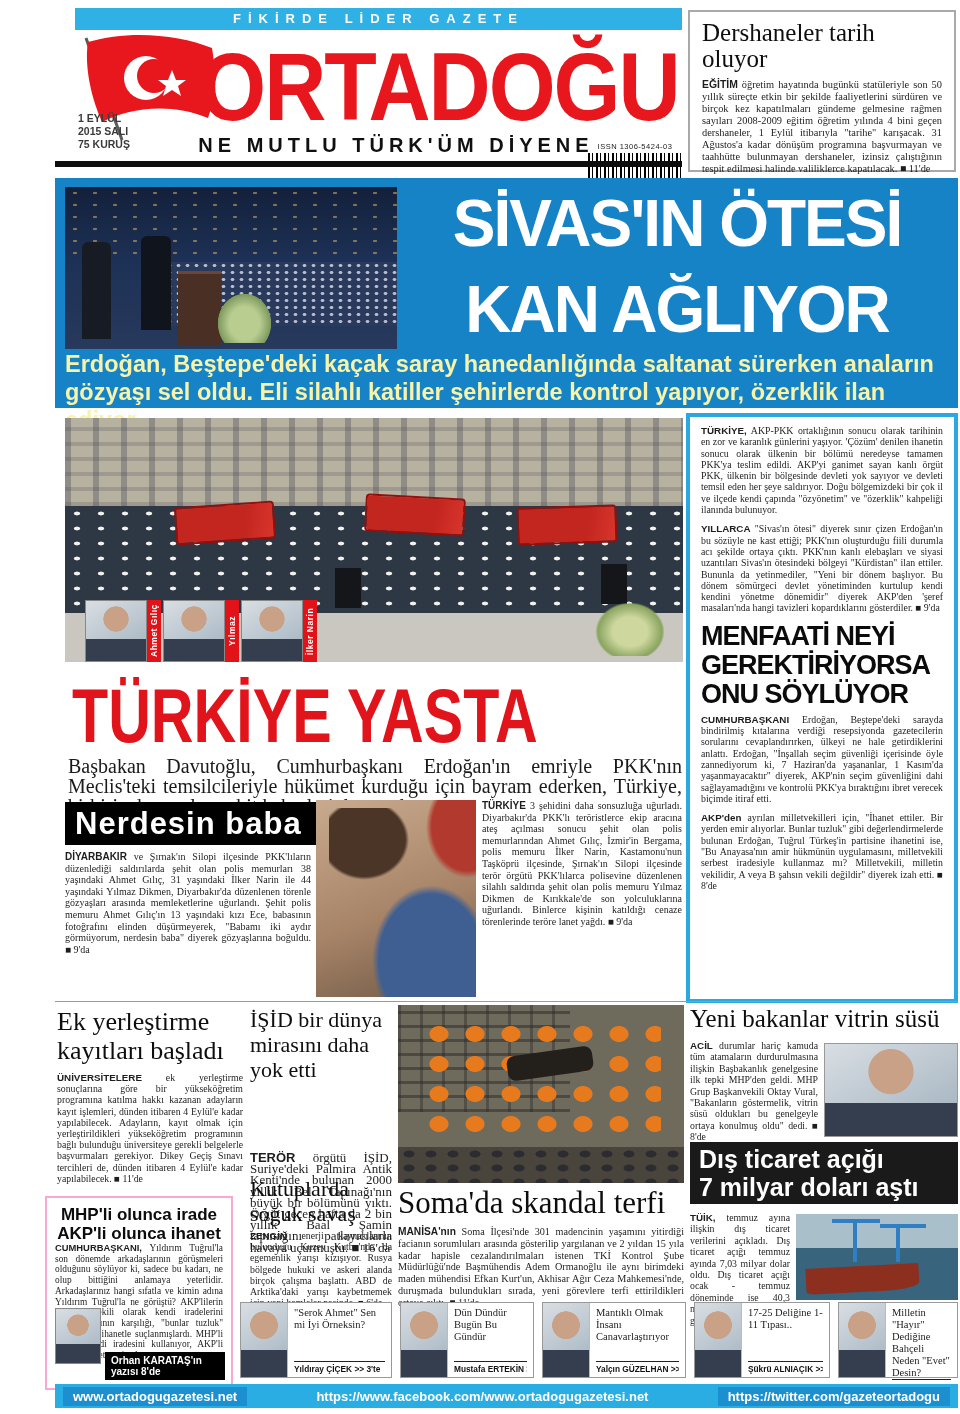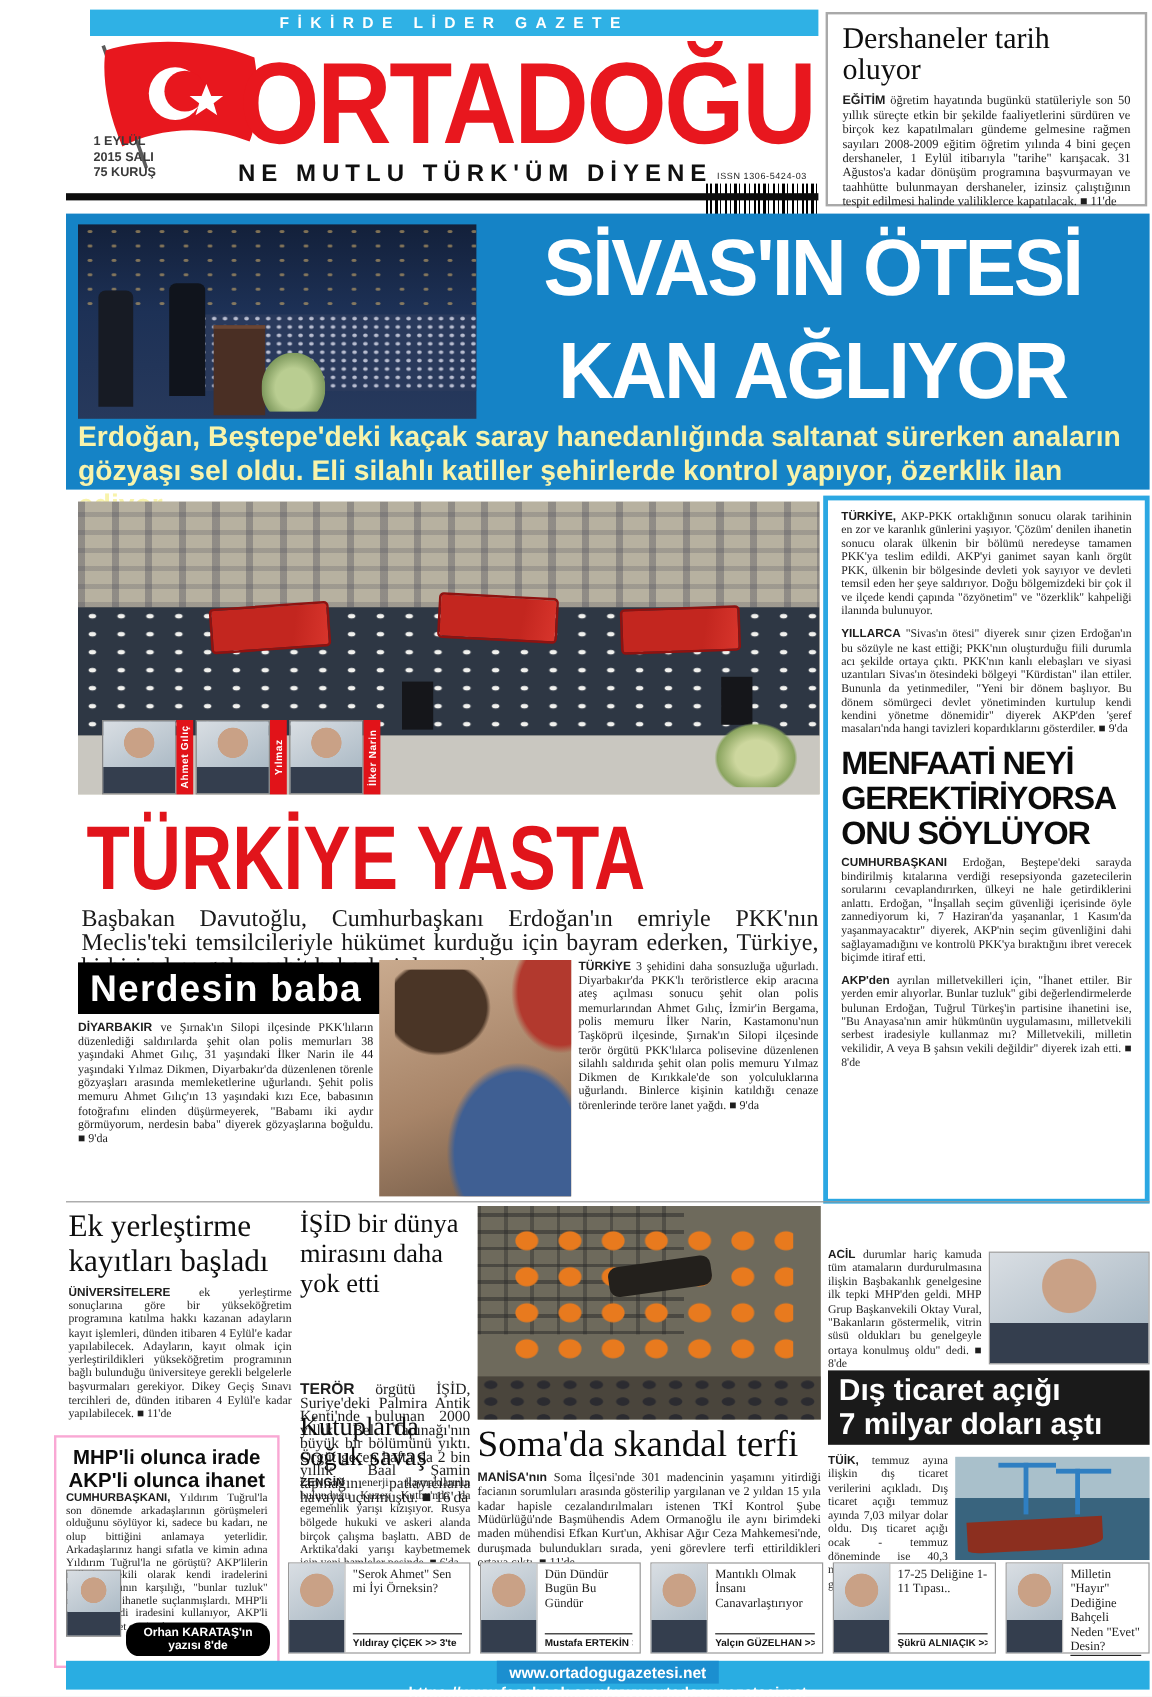--- a/index.html
+++ b/index.html
@@ -103,21 +103,21 @@
   
   .bottom-rule{left:55px;top:1001px;width:903px;height:1px;background:#9a9a9a;}
   .ek-h{left:57px;top:1007px;width:186px;font-size:26px;line-height:29px;color:#0e0e0e;}
   .ek-body{left:57px;top:1072px;width:186px;font-size:9.8px;line-height:11.2px;}
   .mhp-box{left:45px;top:1196px;width:188px;height:194px;border:2px solid #f9a8d4;box-sizing:border-box;
            padding:7px 8px 6px 8px;}
   .mhp-h{font-size:17px;font-weight:800;text-align:center;line-height:19px;color:#0c0c0c;}
   .mhp-body{font-size:9.4px;line-height:10.7px;margin-top:5px;}
   .karatas-photo{position:absolute;left:8px;bottom:24px;width:44px;height:54px;border:1px solid #888;}
   .mhp-byline{position:absolute;left:58px;right:6px;bottom:8px;background:#000;color:#fff;
-              font-size:10px;font-weight:bold;text-align:center;padding:3px 6px;border-radius:11px;}
+              font-size:10px;font-weight:bold;text-align:left;padding:3px 6px;}
   .isid-h{left:250px;top:1007px;width:142px;font-size:22px;line-height:25px;color:#0e0e0e;}
   .isid-body{left:250px;top:1152px;width:142px;font-size:13px;line-height:11.2px;}
   .kutup-h{left:250px;top:1176px;width:142px;font-size:22px;line-height:25px;color:#0e0e0e;}
   .kutup-body{left:250px;top:1230px;width:142px;font-size:9.8px;line-height:11.2px;}
 
   .soma-photo{left:398px;top:1005px;width:286px;height:178px;overflow:hidden;background:#6e6a5c;}
   .sp-rail{position:absolute;left:0;top:0;width:60%;height:60%;
       background:repeating-linear-gradient(0deg,rgba(40,40,40,.5) 0 3px,transparent 3px 14px),
                  repeating-linear-gradient(90deg,rgba(40,40,40,.4) 0 3px,transparent 3px 22px);}
   .sp-workers{position:absolute;left:8%;top:8%;width:84%;height:70%;
@@ -143,21 +143,21 @@
 
   
   .col-box{top:1302px;height:76px;border:1px solid #999;box-sizing:border-box;display:flex;background:#fff;}
   .col-photo{width:46px;height:100%;flex:none;border-right:1px solid #bbb;}
   .col-text{flex:1;padding:4px 6px 3px 6px;display:flex;flex-direction:column;min-width:0;}
   .col-title{font-family:"Liberation Serif",serif;font-size:10.5px;line-height:12px;color:#222;flex:1;}
   .col-byline{border-top:1px solid #222;font-size:8.3px;font-weight:bold;padding-top:2px;white-space:nowrap;overflow:hidden;}
 
   
   .footer-bar{left:55px;top:1384px;width:903px;height:24px;background:#29ade2;display:flex;
-              justify-content:space-between;align-items:center;padding:0 8px;box-sizing:border-box;flex-direction:column;}
+              justify-content:space-between;align-items:center;padding:0 8px;box-sizing:border-box;}
   .footer-bar span{color:#fff;font-weight:bold;font-size:13px;}
   .footer-chip{background:#1b8fd0;padding:2px 10px;}
 </style>
 </head>
 <body>
 
 <div id="page">
 
   <div class="abs tagline">FİKİRDE LİDER GAZETE</div>
 
@@ -284,20 +284,21 @@
 
   <div class="abs soma-photo">
     <div class="sp-rail"></div>
     <div class="sp-workers"></div>
     <div class="sp-stretcher"></div>
     <div class="sp-crowd"></div>
   </div>
   <div class="abs soma-h serif">Soma'da skandal terfi</div>
   <p class="abs soma-body body-text" style="margin:0"><b class="lead-word">MANİSA'nın</b> <span>Soma İlçesi'nde 301 madencinin yaşamını yitirdiği facianın sorumluları arasında gösterilip yargılanan ve 2 yıldan 15 yıla kadar hapisle cezalandırılmaları istenen TKİ Kontrol Şube Müdürlüğü'nde Başmühendis Adem Ormanoğlu ile aynı birimdeki maden mühendisi Efkan Kurt'un, Akhisar Ağır Ceza Mahkemesi'nde, duruşmada bulundukları sırada, yeni görevlere terfi ettirildikleri ortaya çıktı. ■ 11'de</span></p>
 
+  <div class="abs bakan-h serif">Yeni bakanlar vitrin süsü</div>
   <p class="abs bakan-body body-text" style="margin:0"><b class="lead-word">ACİL</b> <span>durumlar hariç kamuda tüm atamaların durdurulmasına ilişkin Başbakanlık genelgesine ilk tepki MHP'den geldi. MHP Grup Başkanvekili Oktay Vural, "Bakanların göstermelik, vitrin süsü oldukları bu genelgeyle ortaya konulmuş oldu" dedi. ■ 8'de</span></p>
   <div class="abs vural-photo ph-person"></div>
 
   <div class="abs dis-box">
     <div>Dış ticaret açığı</div>
     <div>7 milyar doları aştı</div>
   </div>
   <p class="abs dis-body body-text" style="margin:0"><b class="lead-word">TÜİK,</b> <span>temmuz ayına ilişkin dış ticaret verilerini açıkladı. Dış ticaret açığı temmuz ayında 7,03 milyar dolar oldu. Dış ticaret açığı ocak - temmuz döneminde ise 40,3 milyar dolar olarak gerçekleşti. ■ 4'te</span></p>
   <div class="abs ship-photo">
     <div class="crane" style="left:35%;top:6%;height:50%"></div>

